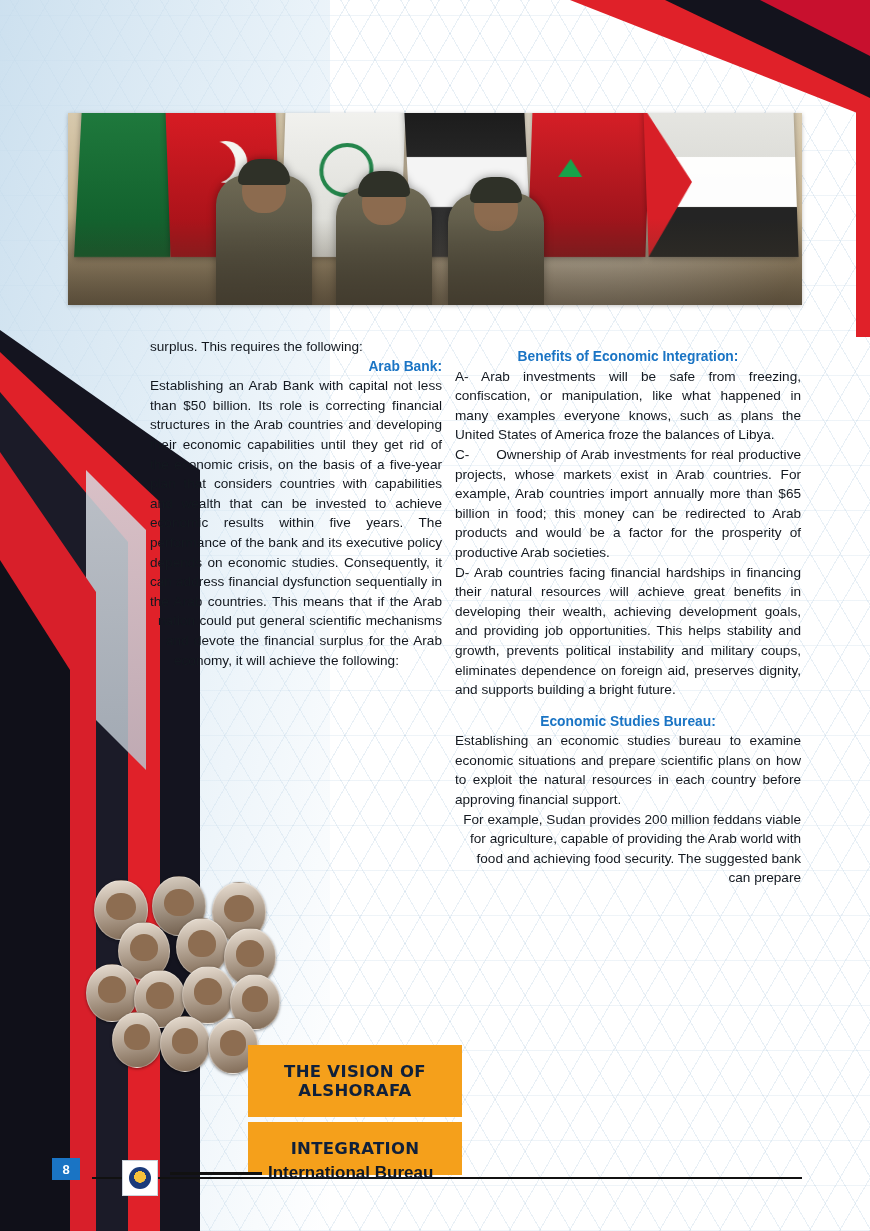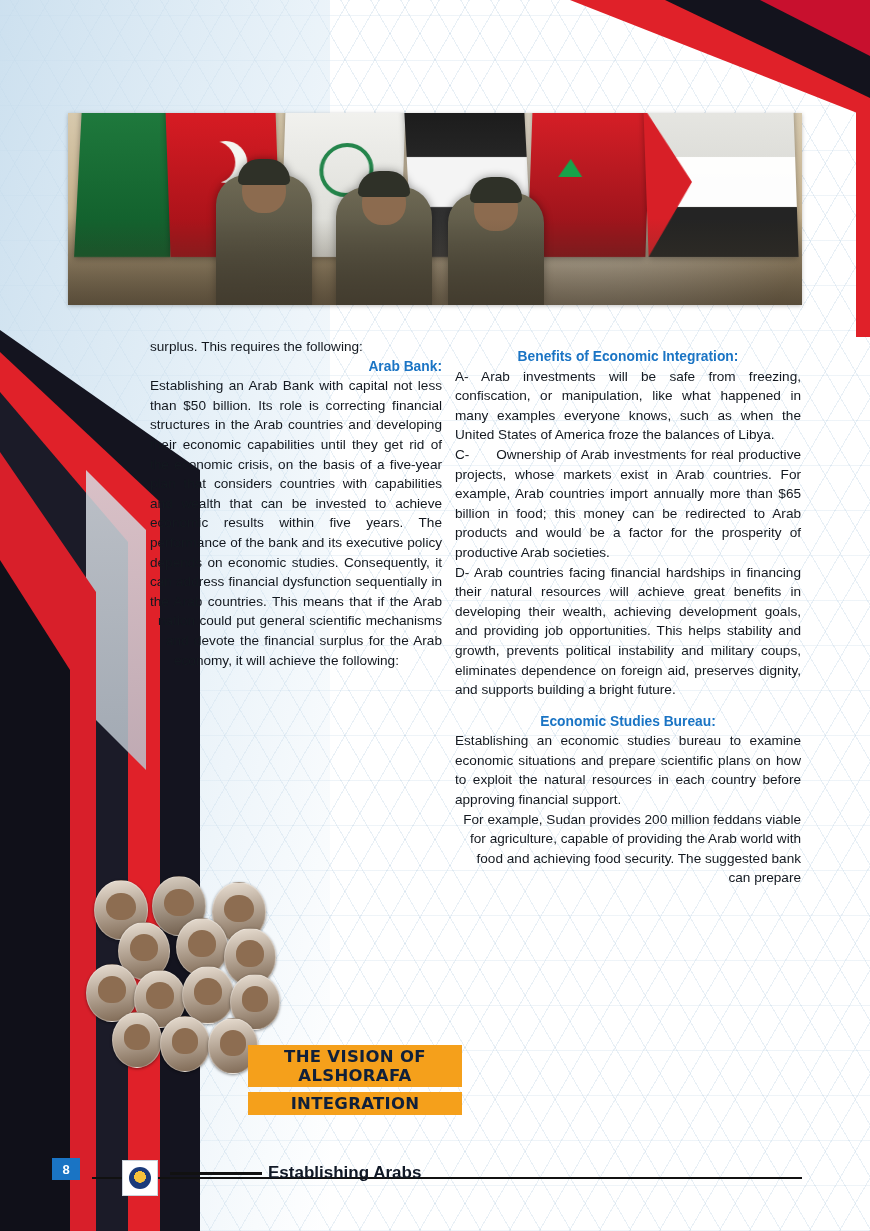--- a/index.html
+++ b/index.html
@@ -250,21 +250,21 @@
     left: 248px; top: 1045px;
     width: 214px;
   }
   .title-line {
     background: #f5a01b;
     color: #10203a;
     font-weight: bold;
     font-size: 16.5px;
     letter-spacing: .3px;
     text-align: center;
-    padding: 2px 6px;
+    padding: 17px 6px;
     margin-bottom: 5px;
     text-transform: uppercase;
     font-family: "DejaVu Sans", sans-serif;
   }
 
   
   .footer-bar {
     position: absolute;
     left: 92px; top: 1177px;
     width: 710px; height: 2px;
@@ -364,21 +364,21 @@
 </div>
 
 <div class="col col-left">
   <p>surplus. This requires the following:</p>
   <p class="heading right">Arab Bank:</p>
   <p id="leftBody" style="text-align: justify;"><span class="shape-float" style="width: 0px;"></span><span class="shape-float" style="width: 0px;"></span><span class="shape-float" style="width: 0px;"></span><span class="shape-float" style="width: 0px;"></span><span class="shape-float" style="width: 0px;"></span><span class="shape-float" style="width: 0px;"></span><span class="shape-float" style="width: 0px;"></span><span class="shape-float" style="width: 0px;"></span><span class="shape-float" style="width: 0px;"></span><span class="shape-float" style="width: 0px;"></span><span class="shape-float" style="width: 0px;"></span><span class="shape-float" style="width: 0px;"></span><span class="shape-float" style="width: 8px;"></span><span class="shape-float" style="width: 16px;"></span><span class="shape-float" style="width: 24px;"></span><span class="shape-float" style="width: 32px;"></span><span class="shape-float" style="width: 40px;"></span><span class="shape-float" style="width: 48px;"></span><span class="shape-float" style="width: 56px;"></span><span class="shape-float" style="width: 64px;"></span><span class="shape-float" style="width: 72px;"></span><span class="shape-float" style="width: 80px;"></span><span class="shape-float" style="width: 88px;"></span>Establishing an Arab Bank with capital not less than $50 billion. Its role is correcting financial structures in the Arab countries and developing their economic capabilities until they get rid of the economic crisis, on the basis of a five-year plan that considers countries with capabilities and wealth that can be invested to achieve economic results within five years. The performance of the bank and its executive policy depends on economic studies. Consequently, it can address financial dysfunction sequentially in the Arab countries. This means that if the Arab nation could put general scientific mechanisms and devote the financial surplus for the Arab economy, it will achieve the following:</p>
 </div>
 
 <div class="col col-right">
   <p class="heading center">Benefits of Economic Integration:</p>
-  <p>A- Arab investments will be safe from freezing, confiscation, or manipulation, like what happened in many examples everyone knows, such as when the United States of America froze the balances of Libya.</p>
+  <p>A- Arab investments will be safe from freezing, confiscation, or manipulation, like what happened in many examples everyone knows, such as plans the United States of America froze the balances of Libya.</p>
   <p>C-&nbsp;&nbsp;&nbsp;&nbsp;&nbsp;&nbsp;Ownership of Arab investments for real productive projects, whose markets exist in Arab countries. For example, Arab countries import annually more than $65 billion in food; this money can be redirected to Arab products and would be a factor for the prosperity of productive Arab societies.</p>
   <p>D- Arab countries facing financial hardships in financing their natural resources will achieve great benefits in developing their wealth, achieving development goals, and providing job opportunities. This helps stability and growth, prevents political instability and military coups, eliminates dependence on foreign aid, preserves dignity, and supports building a bright future.</p>
   <p class="heading center" style="margin-top:12px;">Economic Studies Bureau:</p>
   <p>Establishing an economic studies bureau to examine economic situations and prepare scientific plans on how to exploit the natural resources in each country before approving financial support.</p>
   <p class="tail">For example, Sudan provides 200 million feddans viable for agriculture, capable of providing the Arab world with food and achieving food security. The suggested bank can prepare</p>
 </div>
 
 <div class="montage">
   <div class="face f-b"></div>
   <div class="face f-a"></div>
@@ -399,13 +399,13 @@
   <div class="title-line">THE VISION OF ALSHORAFA</div>
   <div class="title-line">INTEGRATION</div>
 </div>
 
 <div class="footer-bar"></div>
 <div class="page-num">8</div>
 <div class="footer-logo">
   <div class="mark"></div>
 </div>
 <div class="footer-line"></div>
-<div class="footer-title">Establishing Arabs</div>
+<div class="footer-title">International Bureau</div>
 
 </body></html>

